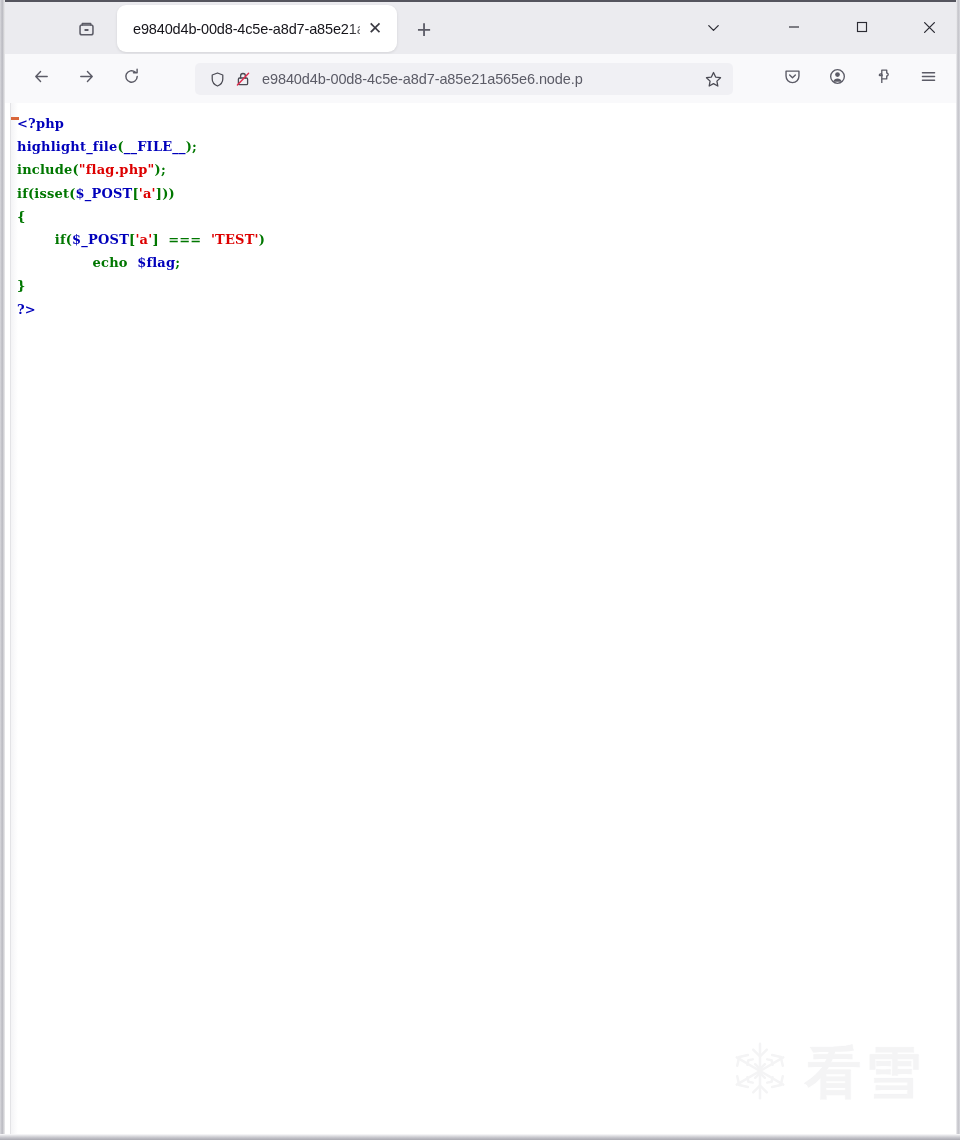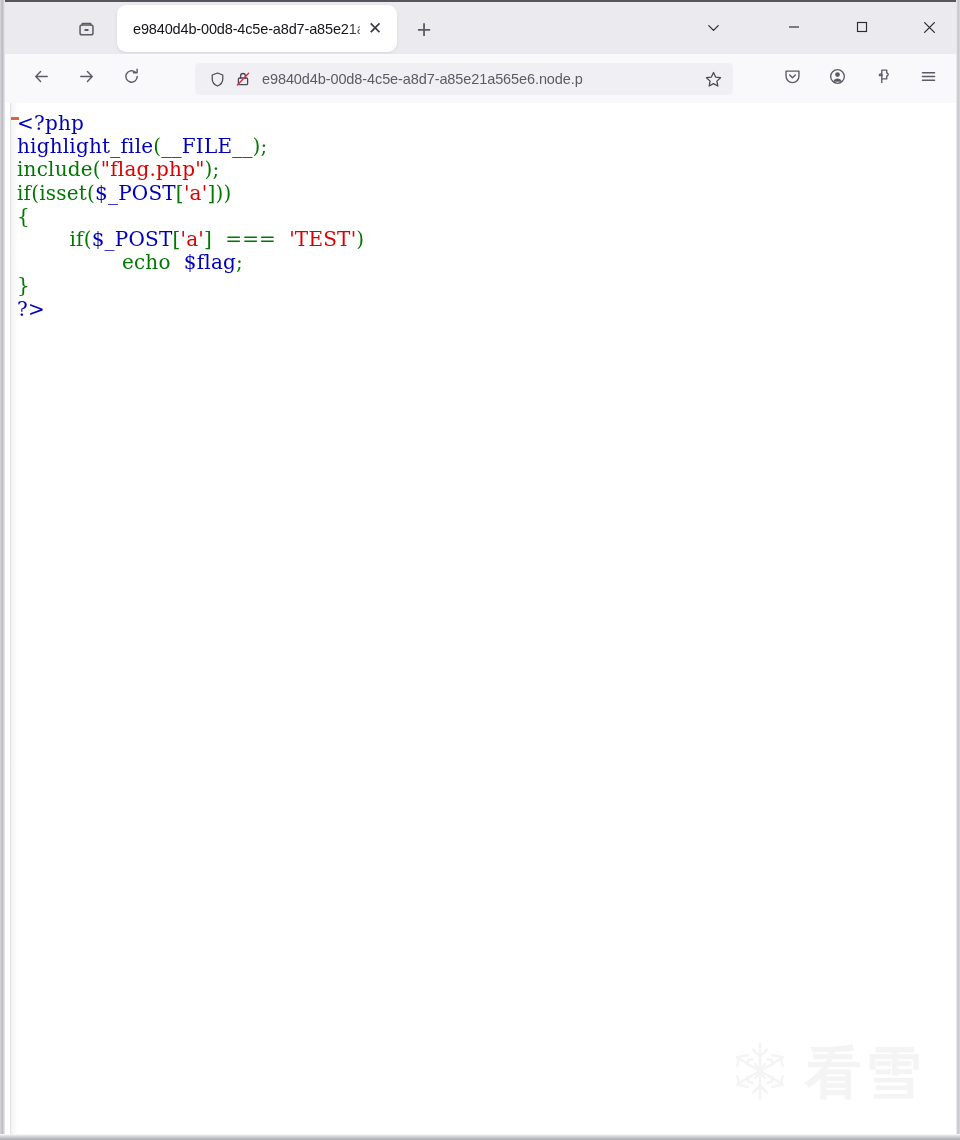--- a/index.html
+++ b/index.html
@@ -193,24 +193,25 @@
     position: absolute; left: 0; top: 0; width: 7px; height: 100%;
     background: linear-gradient(to right, #f4f4f6 0%, #ffffff 100%);
   }
 
   #code-block {
     position: absolute;
     left: 6px;
     top: 9px;
     margin: 0;
     font-family: "DejaVu Serif", "Liberation Serif", serif;
-    font-size: 20px;
+    font-size: 13px;
     line-height: 23.2px;
     white-space: pre;
     letter-spacing: 0.2px;
+    font-weight: bold;
   }
   
   .tok-default { color: #0000bb; }
   .tok-keyword { color: #007700; }
   .tok-string  { color: #dd0000; }
 
   
   #watermark {
     position: absolute;
     right: 28px;

